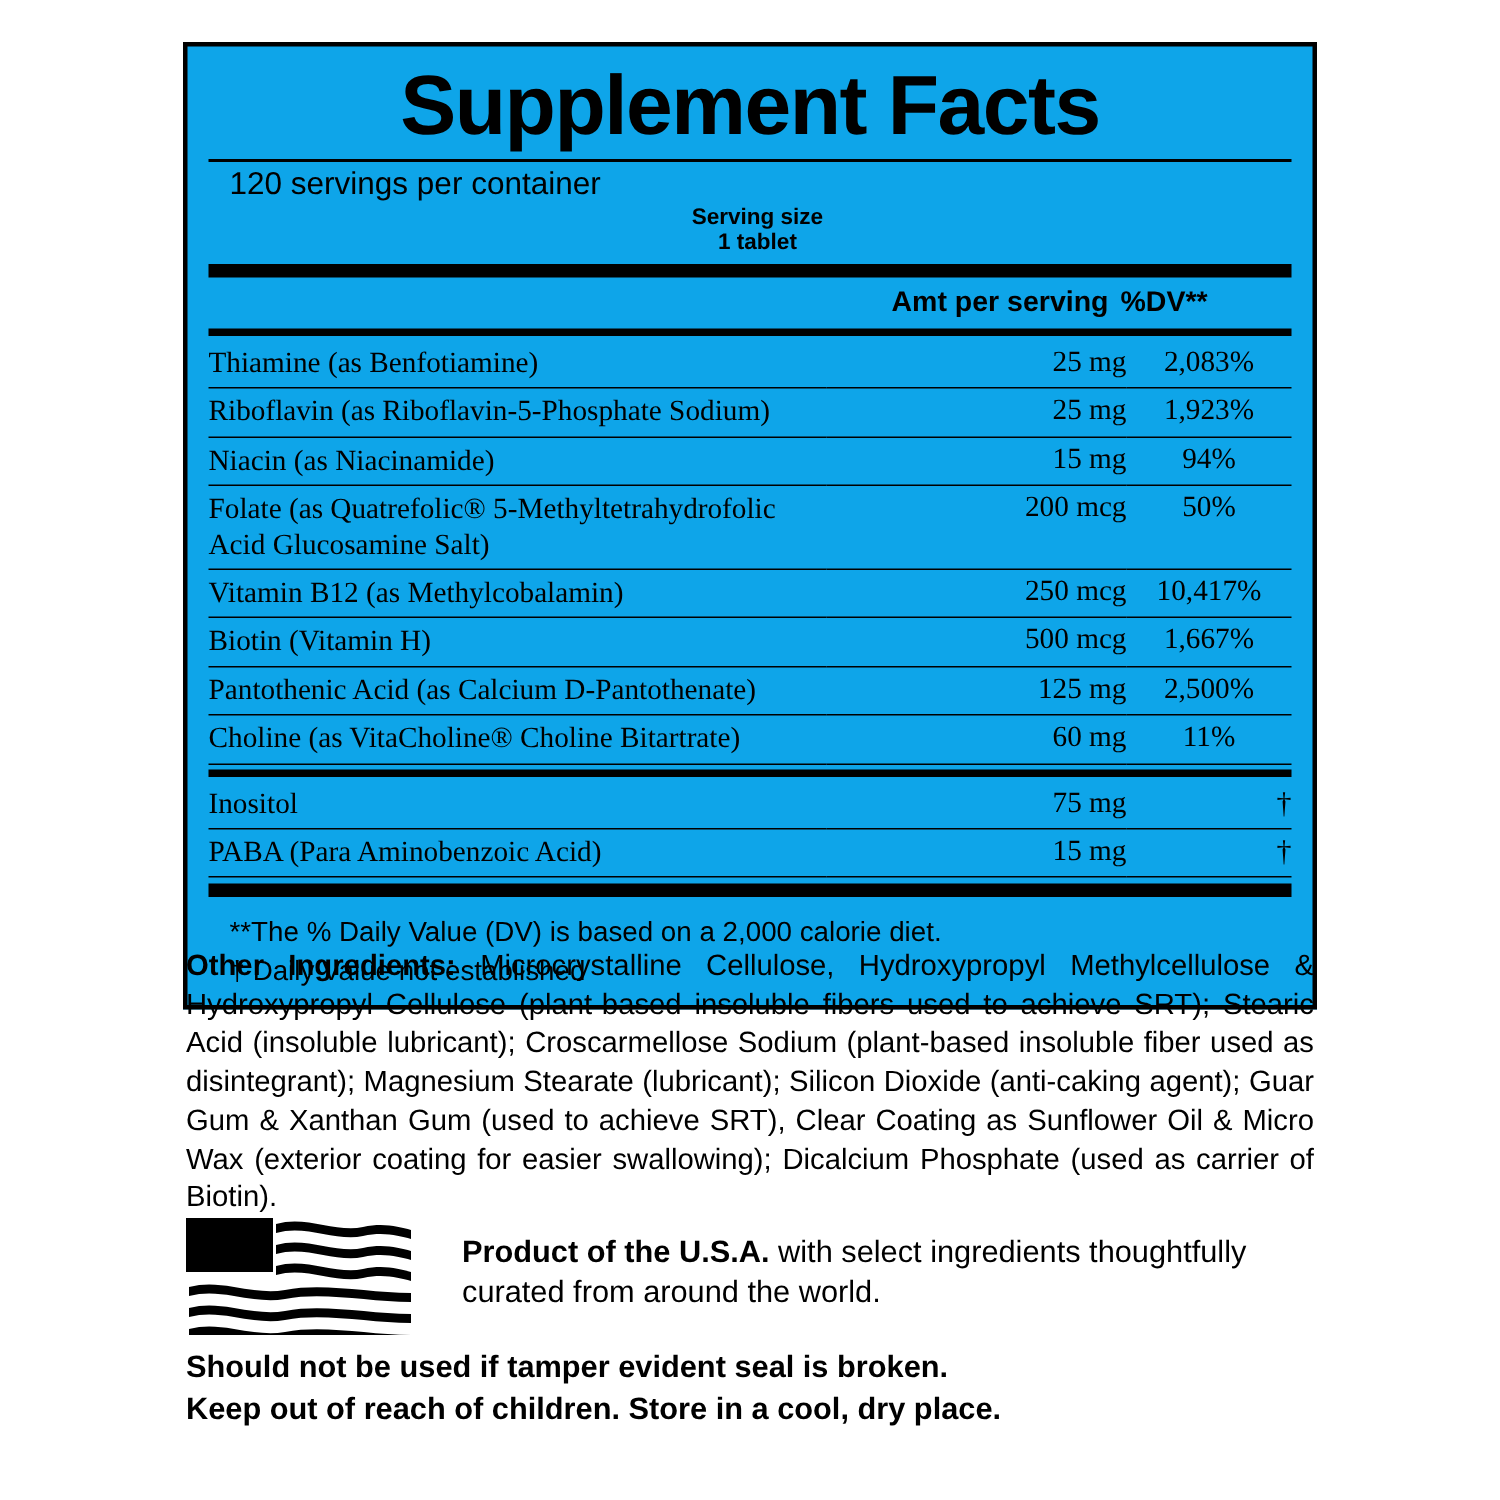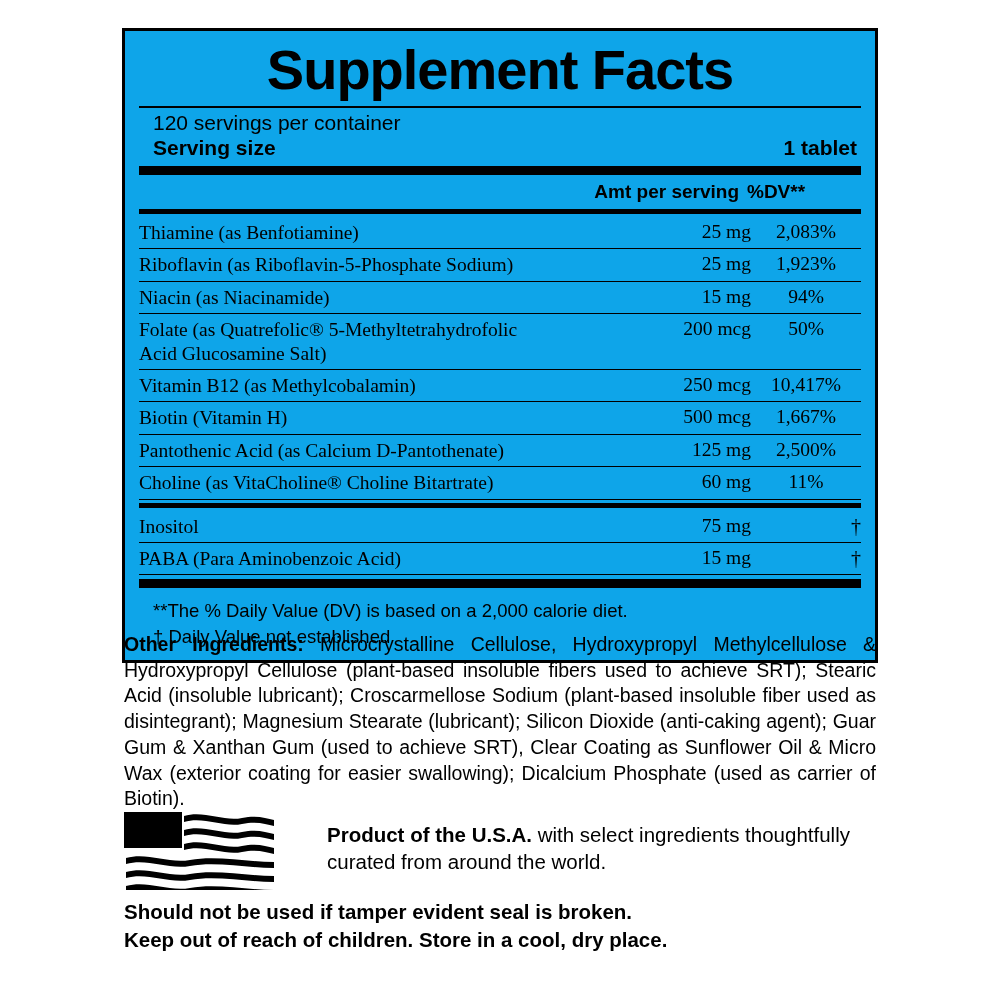--- a/index.html
+++ b/index.html
@@ -62,23 +62,24 @@
 
   .servings {
     font-size: 21px;
     line-height: 1.25;
     padding: 2px 0 0 14px;
   }
   .serving-size-row {
     display: flex;
     justify-content: space-between;
     align-items: center;
-    font-size: 21px;
+    font-size: 15px;
     font-weight: bold;
     padding: 0 4px 2px 14px;
+    flex-direction: column;
   }
 
   .hdr-row {
     display: flex;
     align-items: baseline;
     font-size: 19px;
     font-weight: bold;
     padding: 2px 0 3px 0;
   }
   .hdr-spacer { flex: 1 1 auto; }
@@ -155,21 +156,21 @@
     width: 756px;
     display: flex;
     align-items: flex-start;
   }
   .flag {
     width: 150px;
     height: 78px;
     flex: 0 0 auto;
   }
   .usa-text {
-    margin-left: 53px;
+    margin-left: 34px;
     font-size: 20.5px;
     line-height: 1.3;
     padding-top: 10px;
   }
   .usa-text .strong { font-weight: bold; }
 
   
   .warnings {
     position: absolute;
     left: 124px;

